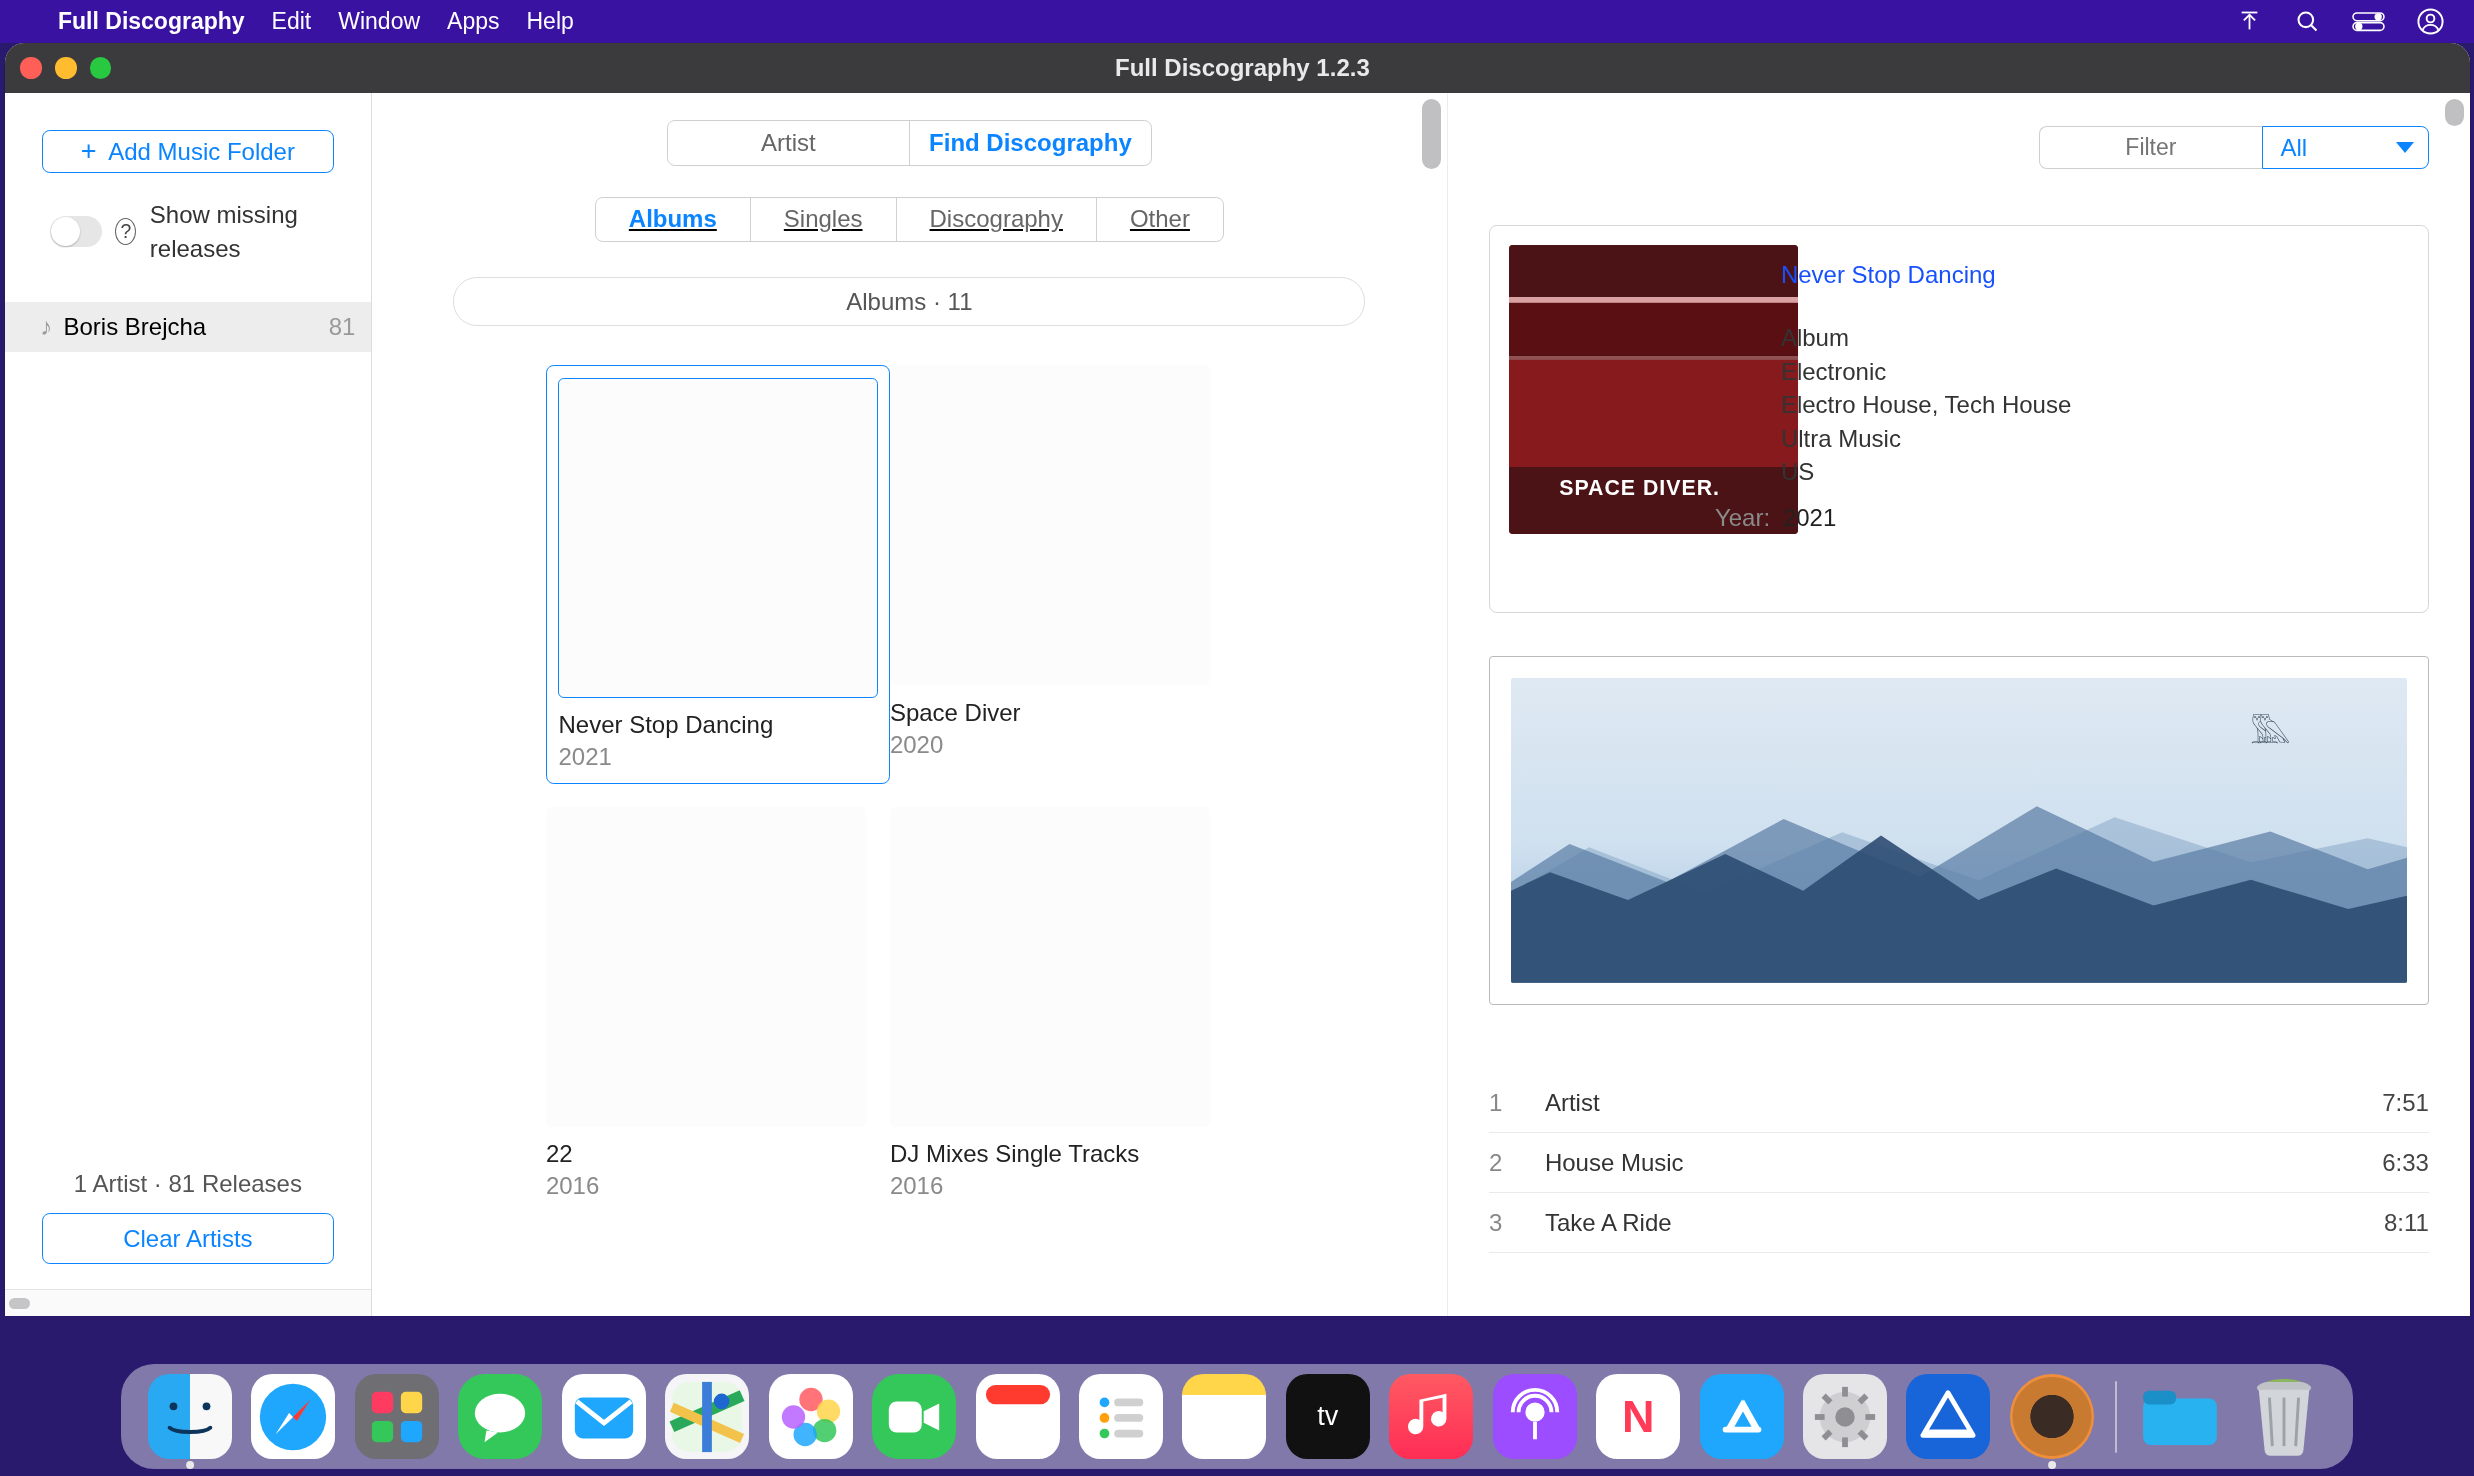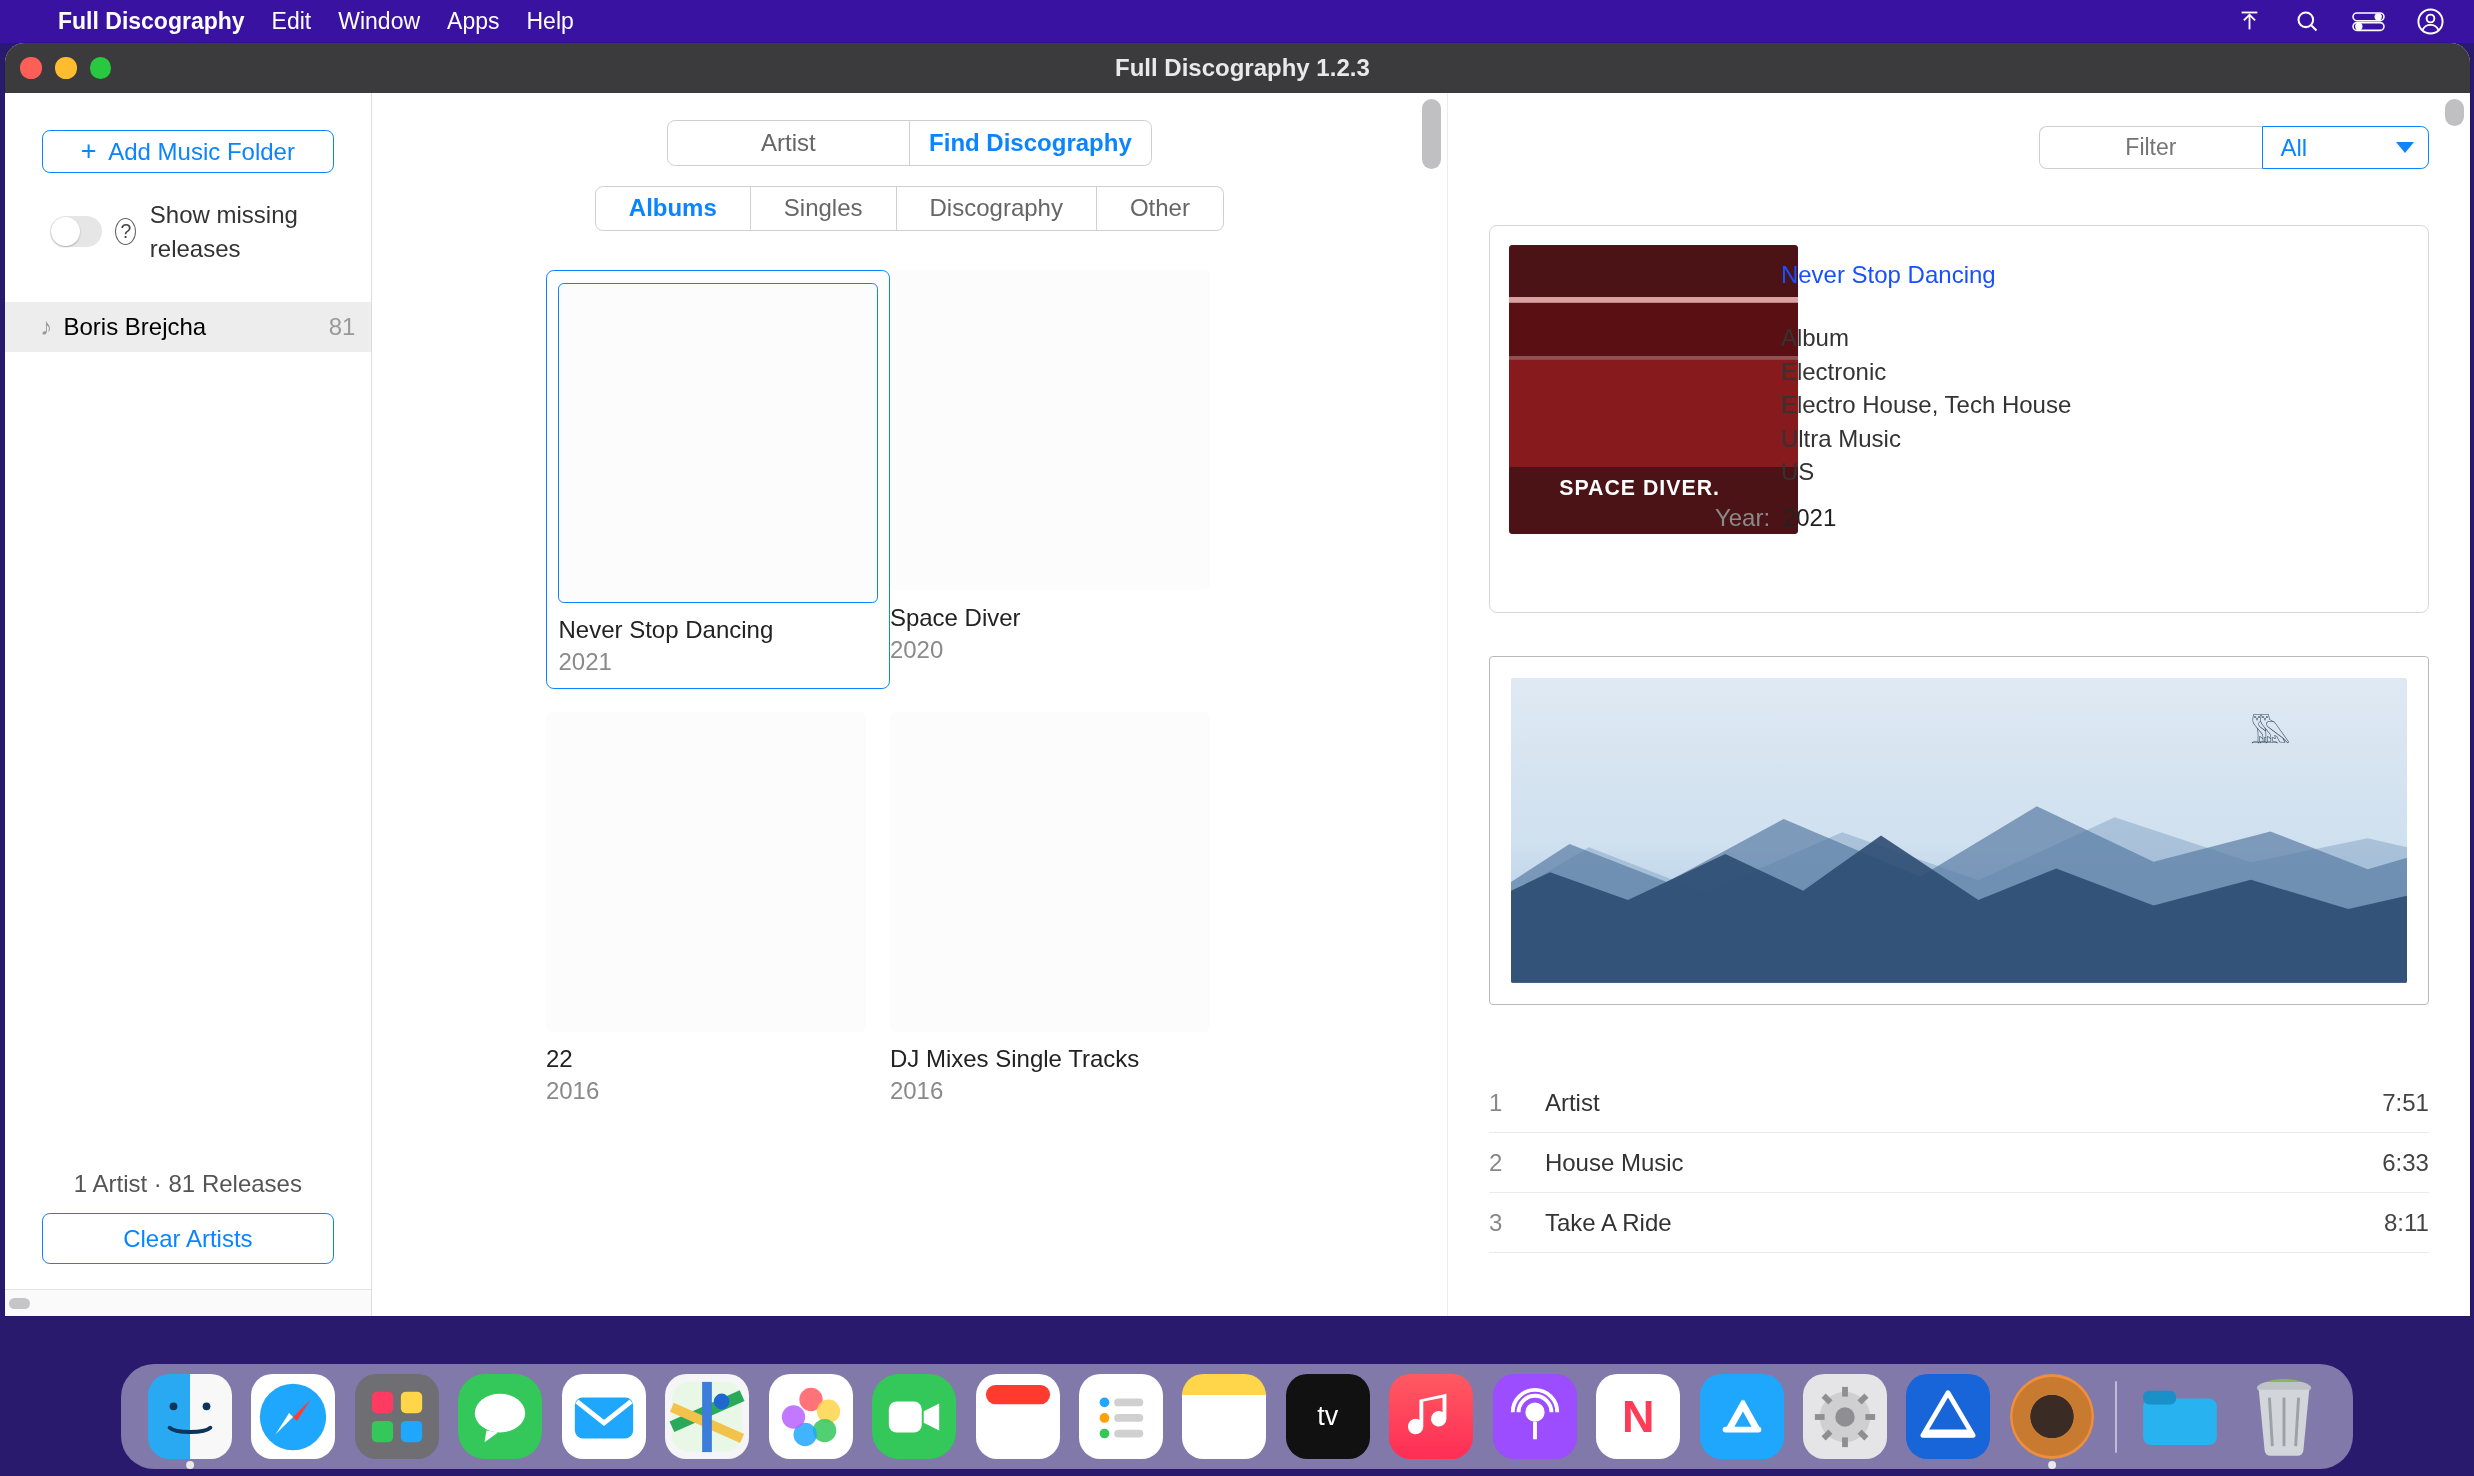--- a/index.html
+++ b/index.html
@@ -109,21 +109,21 @@
     .mid { flex:0 0 1075px; position:relative; background:#fff; }
     .midscroll { position:absolute; inset:0; padding: 27px 58px 0 58px; overflow:hidden; }
     .seg {
       display:inline-flex; border:1.5px solid #cfcfcf; border-radius:7.8px;
       overflow:hidden; font-size:24px;
     }
     .seg .segbtn { padding: 7.8px 33px; color:#666; border-right:1px solid #d0d0d0; }
     .seg .segbtn:last-child { border-right:none; }
     .seg .segbtn.active { color:#0a84ff; font-weight:600; }
     .segrow { display:flex; justify-content:center; }
-    .segrow + .segrow { margin-top:20px; }
+    .segrow + .segrow { margin-top:31px;text-decoration:underline; }
     .seg.top { width:485px; }
     .seg.top .segbtn { flex:1; text-align:center; padding:7.8px 0; }
 
     .pill {
       margin: 35px auto 0 auto; width: 912px; height:49px;
       border:1.5px solid #dedede; border-radius:24px;
       display:flex; align-items:center; justify-content:center;
       font-size:24px; color:#555; background:#fff;
     }
 
@@ -359,20 +359,21 @@
           </div>
         </div>
         <div class="segrow">
           <div class="seg">
             <div class="segbtn active">Albums</div>
             <div class="segbtn">Singles</div>
             <div class="segbtn">Discography</div>
             <div class="segbtn">Other</div>
           </div>
         </div>
+        <div class="pill">Albums · 11</div>
 
         <div class="grid">
           <div class="card selected">
             <div class="cover"></div>
             <div class="t">Never Stop Dancing</div>
             <div class="y">2021</div>
           </div>
           <div class="card">
             <div class="cover"></div>
             <div class="t">Space Diver</div>

